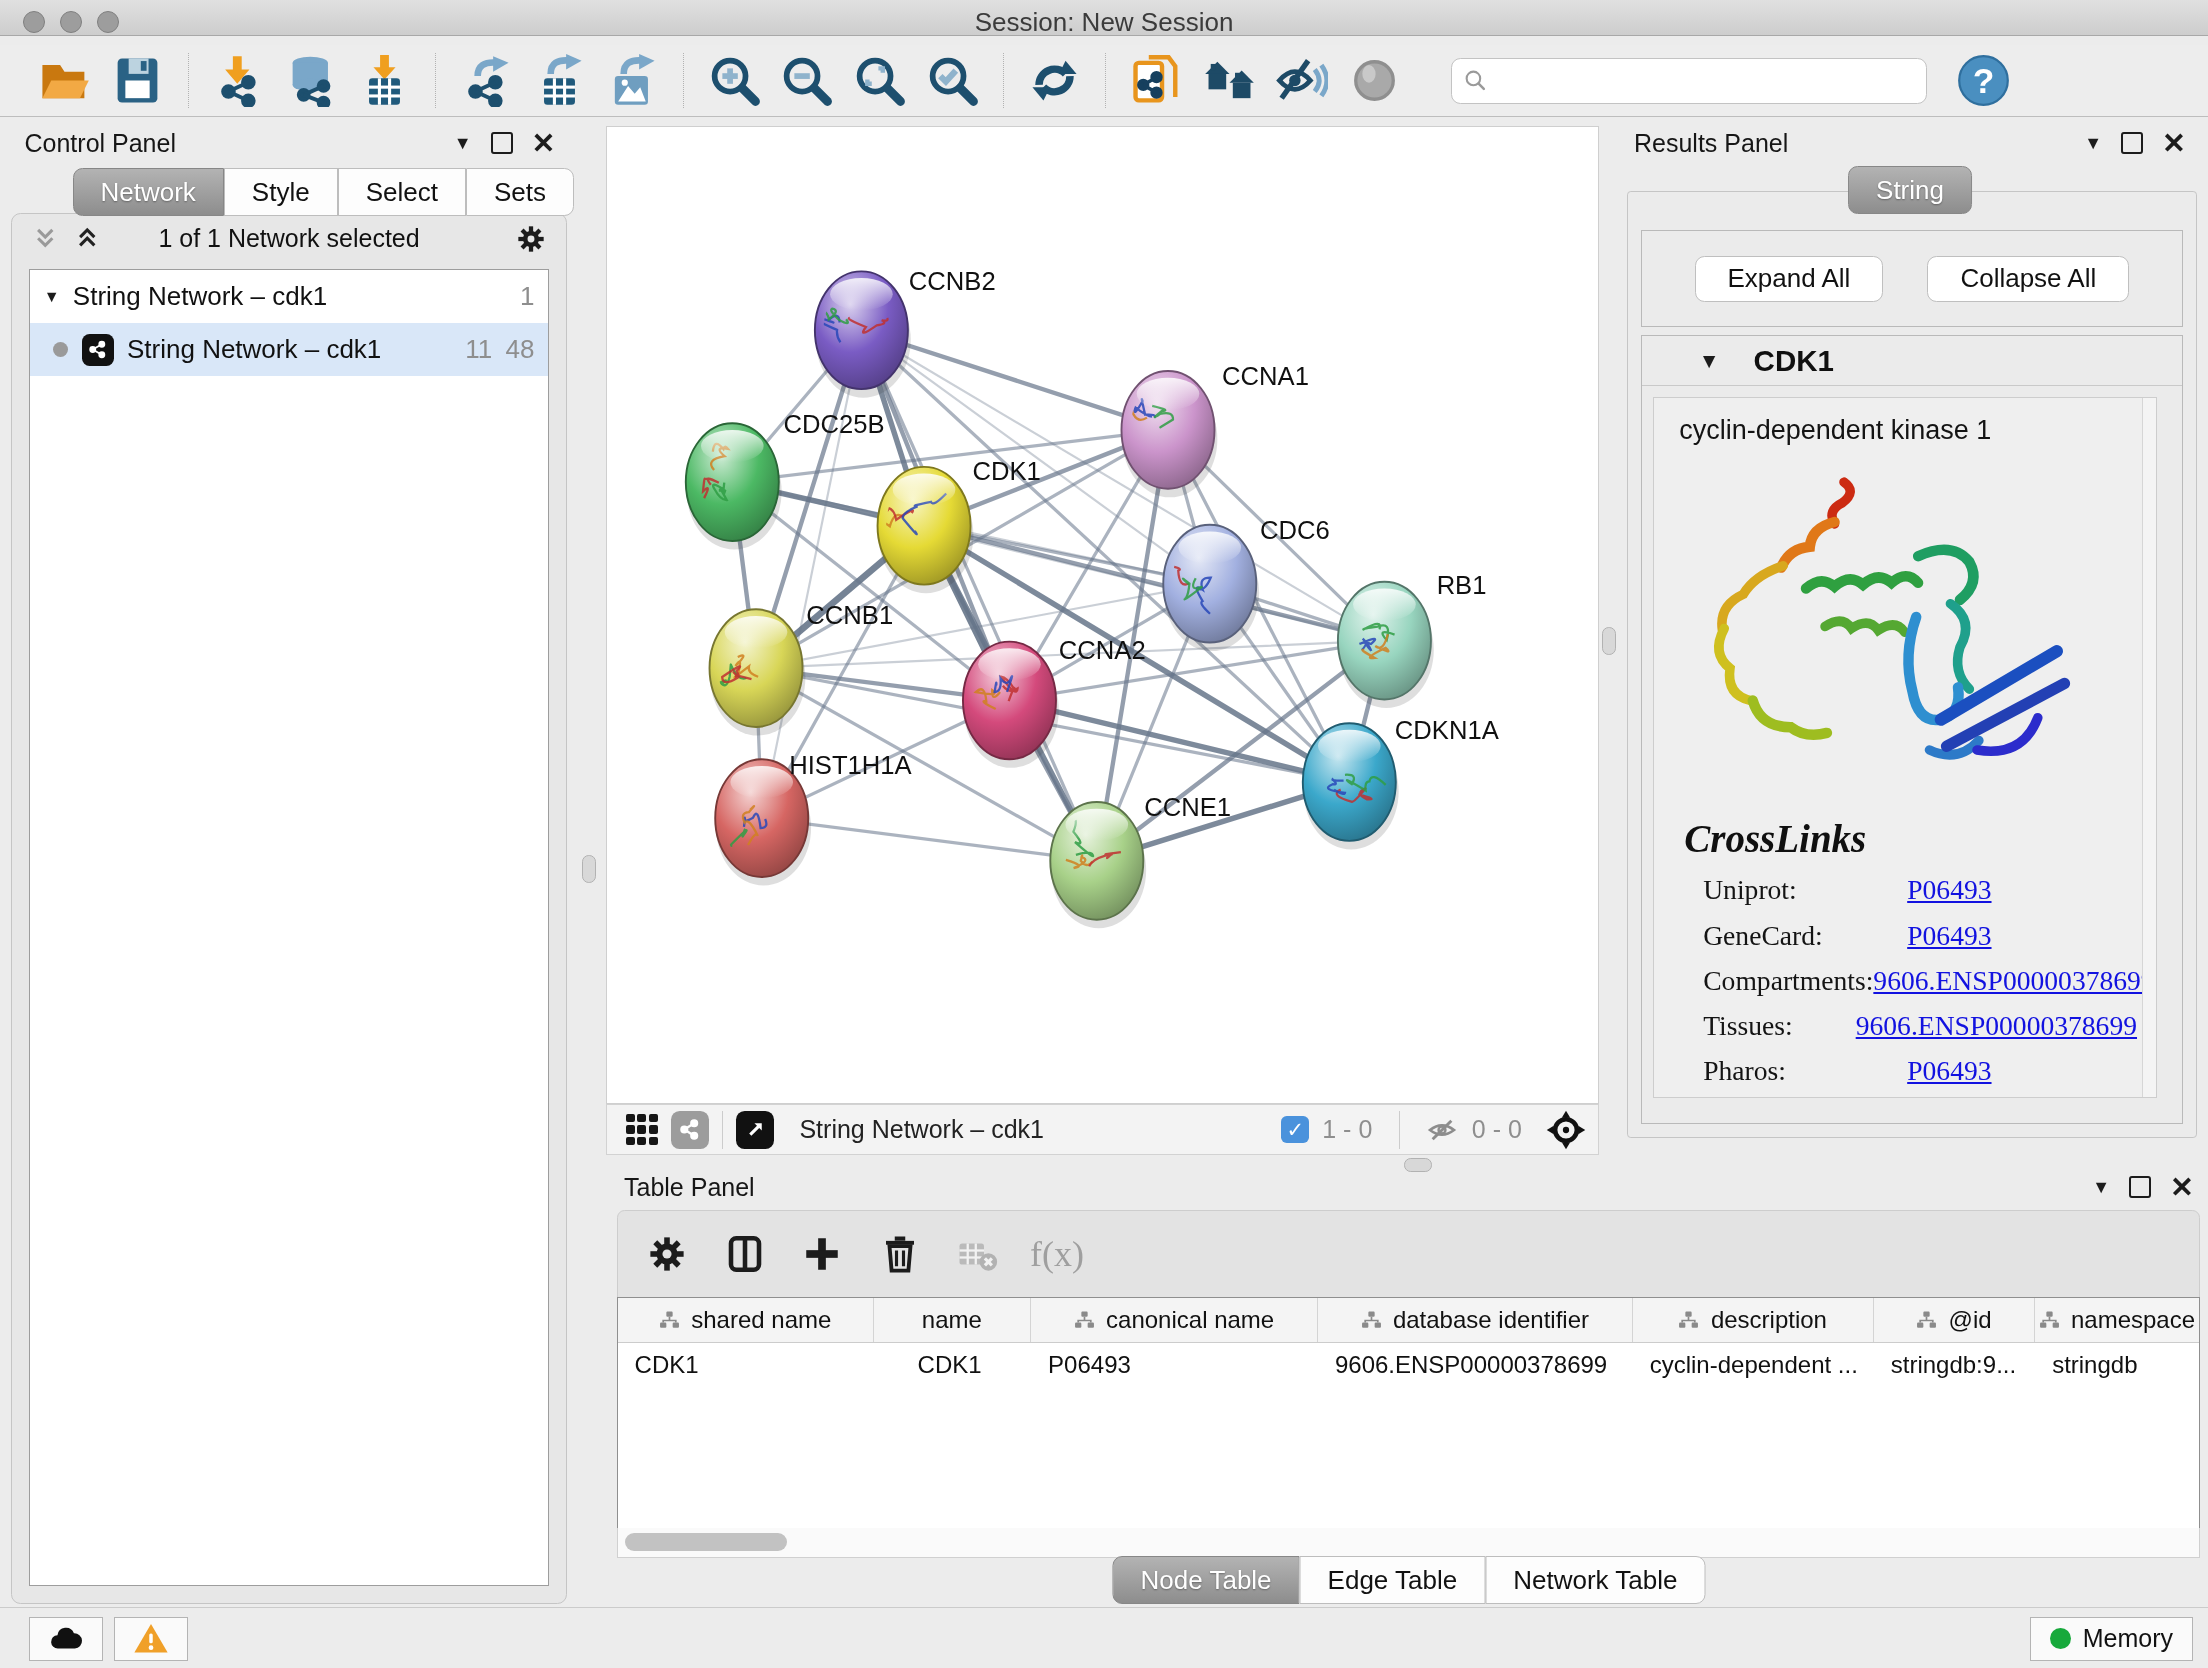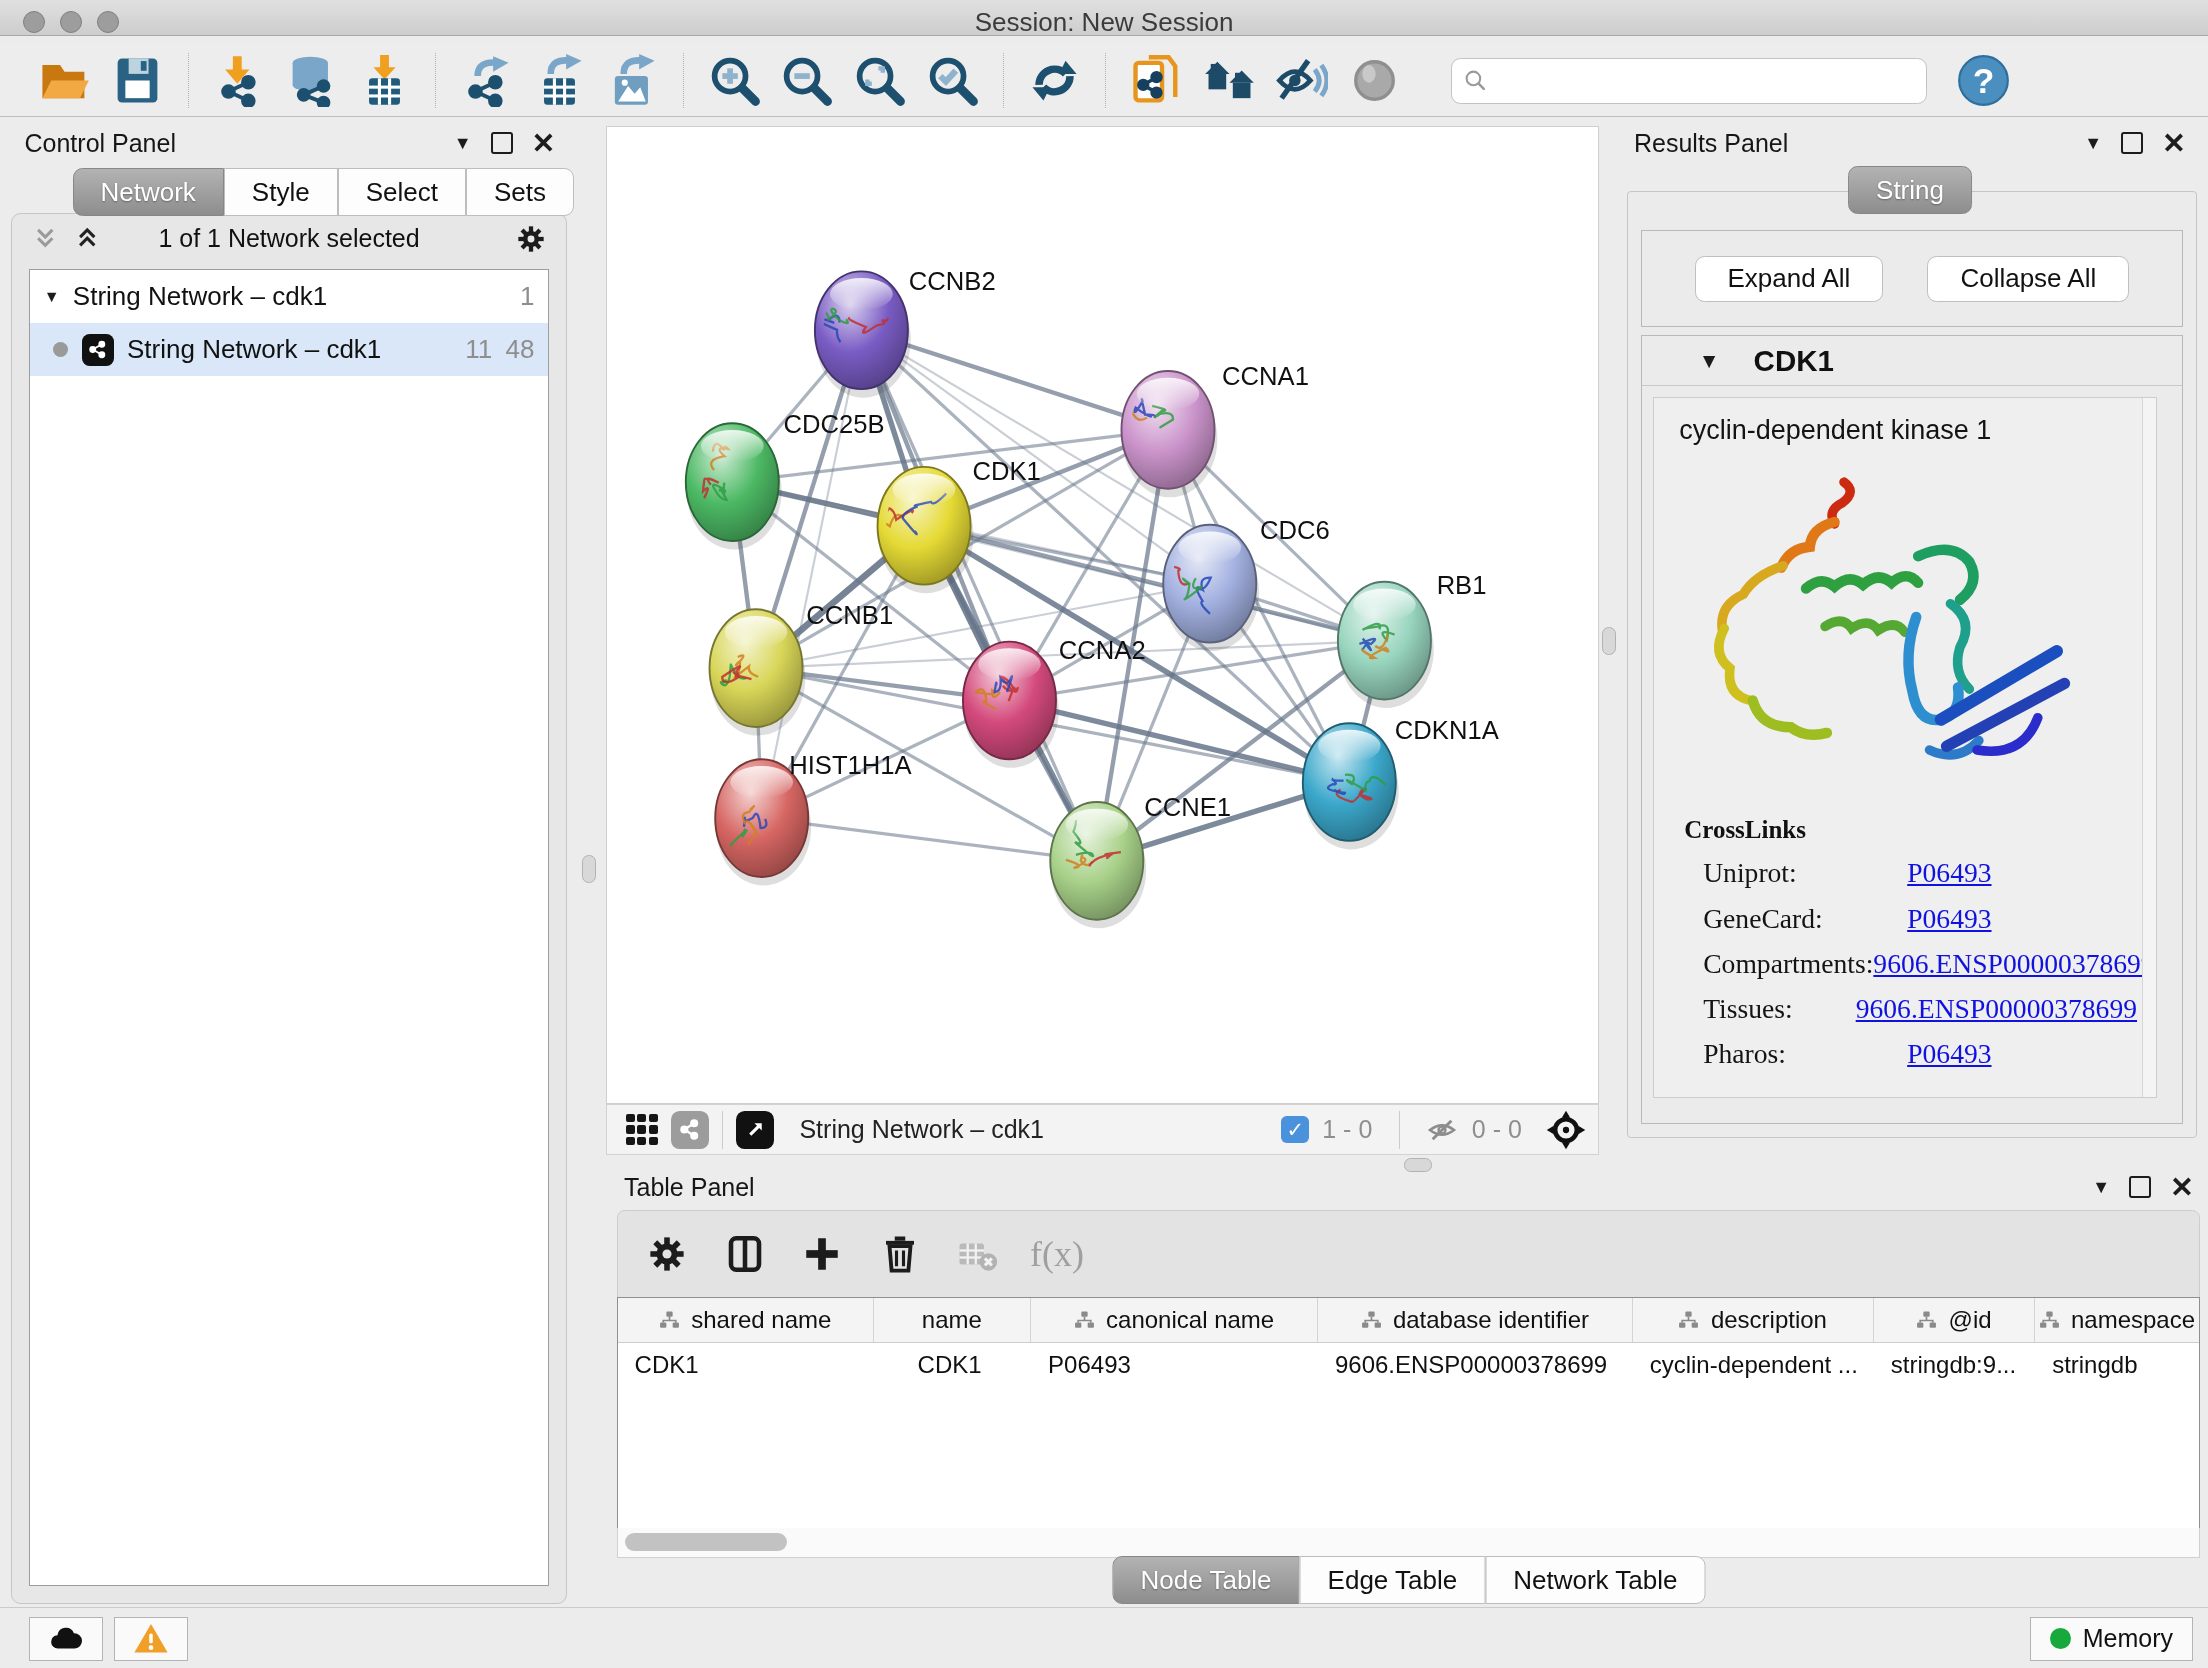--- a/index.html
+++ b/index.html
@@ -90,21 +90,21 @@
     font-size:26px;color:#111;cursor:pointer;font-family:"Liberation Sans",sans-serif;}
   #rp-gene{position:absolute;left:13.3px;right:13.3px;top:143px;bottom:13.3px;border:1.9px solid #b9b9b9;background:#ebebeb;}
   #gene-head{height:49px;display:flex;align-items:center;gap:34px;padding:0 57px;border-bottom:1.9px solid #c9c9c9;}
   #gene-head .tri{font-size:21px;}
   #gene-symbol{font-size:29.5px;font-weight:bold;color:#101010;}
   #gene-body{position:absolute;left:11.4px;right:25px;top:61px;bottom:25px;border:1.9px solid #cdcdcd;
     background:#efefef;overflow:hidden;}
   #gene-desc{font-size:27px;color:#141414;padding:17px 0 0 25px;}
   #protein{position:absolute;left:38px;top:67px;}
   #crosslinks{position:absolute;left:30px;top:418px;right:19px;font-family:"Liberation Serif",serif;}
-  #cl-heading{font-size:25px;font-weight:bold;color:#101010;margin-bottom:13.3px;}
+  #cl-heading{font-size:39px;font-weight:bold;color:#101010;margin-bottom:13.3px;font-style:italic;}
   .cl-row{display:flex;font-size:27.6px;margin:13.3px 0;}
   .cl-label{width:204px;color:#141414;padding-left:19px;}
   .cl-link{color:#1212e0;text-decoration:underline;cursor:pointer;}
   #rp-scroll{position:absolute;right:0;top:0;bottom:0;width:13.3px;background:#f4f4f4;border-left:1.9px solid #d6d6d6;}
 
   
   #table-panel{position:absolute;left:609px;top:1168px;width:1600px;height:439px;}
   #tp-header{padding:0 15px;}
   #tp-toolbar{position:absolute;left:7.6px;right:9.5px;top:42px;height:88px;background:#e3e3e3;
     border:1px solid #cdcdcd;border-radius:7.6px 7.6px 0 0;display:flex;align-items:center;gap:28.5px;padding:0 25px;box-sizing:border-box;}

